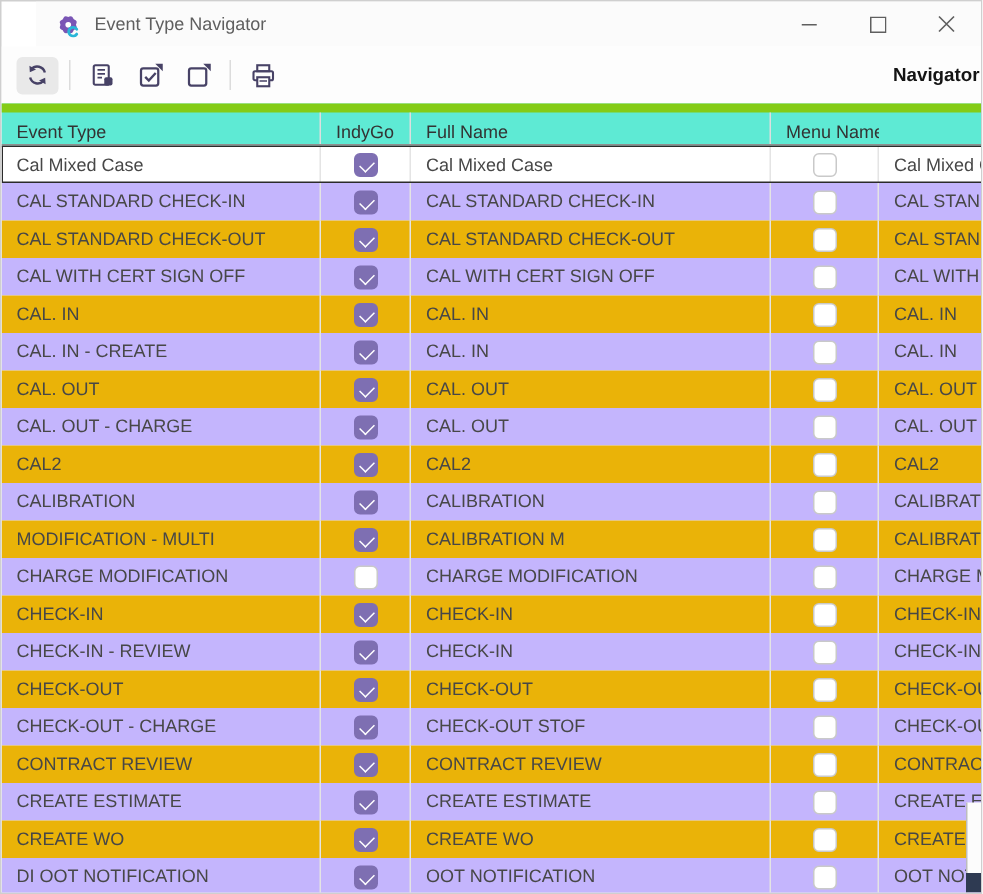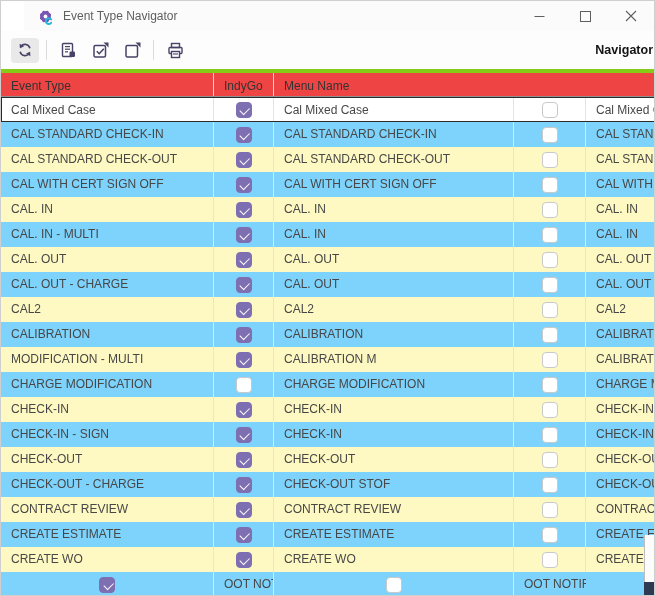--- a/index.html
+++ b/index.html
@@ -17,27 +17,27 @@
   
   .toolbar { height:38px; display:flex; align-items:center; padding-left:8px; background:#fdfdfd; }
   .tool-btn { width:28px; height:25px; display:flex; align-items:center; justify-content:center; border-radius:4px; margin:0 2px; }
   .tool-btn.active { background:#e9e9e9; }
   .tool-sep { width:1px; height:20px; background:#dcdcdc; margin:0 5px; }
   .navigator-label { margin-left:auto; font-size:12.5px; font-weight:bold; color:#141414; padding-right:1px; white-space:nowrap; }
 
   
   .grid { width:655px; }
   .header-row, .row { display:grid; grid-template-columns:213px 60px 240px 72px 1fr; }
-  .header-row { height:28px; border-bottom:1px solid #8f8f8f; border-top:4px solid #84cc16; background:#ef4444; }
+  .header-row { height:28px; border-bottom:1px solid #8f8f8f; border-top:6px solid #84cc16; background:#5eead4; }
   .hcell { font-size:12px; color:#333; line-height:26px; padding-left:10px; border-right:1px solid #dedede; white-space:nowrap; overflow:hidden; }
   .hcell:last-child { border-right:none; }
 
   .body-rows { height:500px; overflow:hidden; }
-  .row { height:25px; background:#7dd3fc; }
-  .row.alt { background:#fef9c3; }
+  .row { height:25px; background:#c4b5fd; }
+  .row.alt { background:#eab308; }
   .row.selected { background:#fff; outline:1px solid #2b2b2b; outline-offset:-1px; position:relative; z-index:2; border-top:1px solid #2b2b2b; }
   .cell { font-size:12px; color:#474747; line-height:25px; padding-left:10px; border-right:1px solid #e4e4e4; white-space:nowrap; overflow:hidden; }
   .cell:last-child { border-right:none; }
   .cbcell { display:flex; align-items:center; justify-content:center; border-right:1px solid #e4e4e4; }
   .cb { width:16px; height:16px; border-radius:4px; background:#fff; border:1px solid #c9c9c9; position:relative; }
   .cb.checked { background:#7e6fb2; border-color:#7e6fb2; }
   .cb.checked::after { content:""; position:absolute; left:3.5px; top:4px; width:8px; height:4.5px; border-left:1.7px solid #fff; border-bottom:1.7px solid #fff; transform:rotate(-45deg); }
 
   
   .scroll-strip { position:absolute; right:0; bottom:0; width:10px; height:60px; background:#fcfcfc; border-left:1px solid #bdbdbd; z-index:3; }
@@ -121,20 +121,21 @@
         <line x1="7" y1="13" x2="12" y2="13" stroke="#474266" stroke-width="1.1"></line>
       </svg>
     </div>
     <span class="navigator-label">Navigator</span>
   </div>
 
   <div class="grid">
     <div class="header-row">
       <div class="hcell">Event Type</div>
       <div class="hcell">IndyGo</div>
+      <div class="hcell">Full Name</div>
       <div class="hcell">Menu Name</div>
     </div>
     <div class="body-rows" id="body-rows">
         <div class="row selected">
           <div class="cell">Cal Mixed Case</div>
           <div class="cbcell">
             <div class="cb checked"></div>
           </div>
           <div class="cell">Cal Mixed Case</div>
           <div class="cbcell">
@@ -180,21 +181,21 @@
           <div class="cbcell">
             <div class="cb checked"></div>
           </div>
           <div class="cell">CAL. IN</div>
           <div class="cbcell">
             <div class="cb"></div>
           </div>
           <div class="cell">CAL. IN</div>
         </div>
         <div class="row">
-          <div class="cell">CAL. IN - MULTI</div>
+          <div class="cell">CAL. IN - CREATE</div>
           <div class="cbcell">
             <div class="cb checked"></div>
           </div>
           <div class="cell">CAL. IN</div>
           <div class="cbcell">
             <div class="cb"></div>
           </div>
           <div class="cell">CAL. IN</div>
         </div>
         <div class="row alt">
@@ -268,21 +269,21 @@
           <div class="cbcell">
             <div class="cb checked"></div>
           </div>
           <div class="cell">CHECK-IN</div>
           <div class="cbcell">
             <div class="cb"></div>
           </div>
           <div class="cell">CHECK-IN</div>
         </div>
         <div class="row">
-          <div class="cell">CHECK-IN - SIGN</div>
+          <div class="cell">CHECK-IN - REVIEW</div>
           <div class="cbcell">
             <div class="cb checked"></div>
           </div>
           <div class="cell">CHECK-IN</div>
           <div class="cbcell">
             <div class="cb"></div>
           </div>
           <div class="cell">CHECK-IN</div>
         </div>
         <div class="row alt">
@@ -334,20 +335,21 @@
           <div class="cbcell">
             <div class="cb checked"></div>
           </div>
           <div class="cell">CREATE WO</div>
           <div class="cbcell">
             <div class="cb"></div>
           </div>
           <div class="cell">CREATE WO</div>
         </div>
         <div class="row">
+          <div class="cell">DI OOT NOTIFICATION</div>
           <div class="cbcell">
             <div class="cb checked"></div>
           </div>
           <div class="cell">OOT NOTIFICATION</div>
           <div class="cbcell">
             <div class="cb"></div>
           </div>
           <div class="cell">OOT NOTIFICATION</div>
         </div>
       </div>

